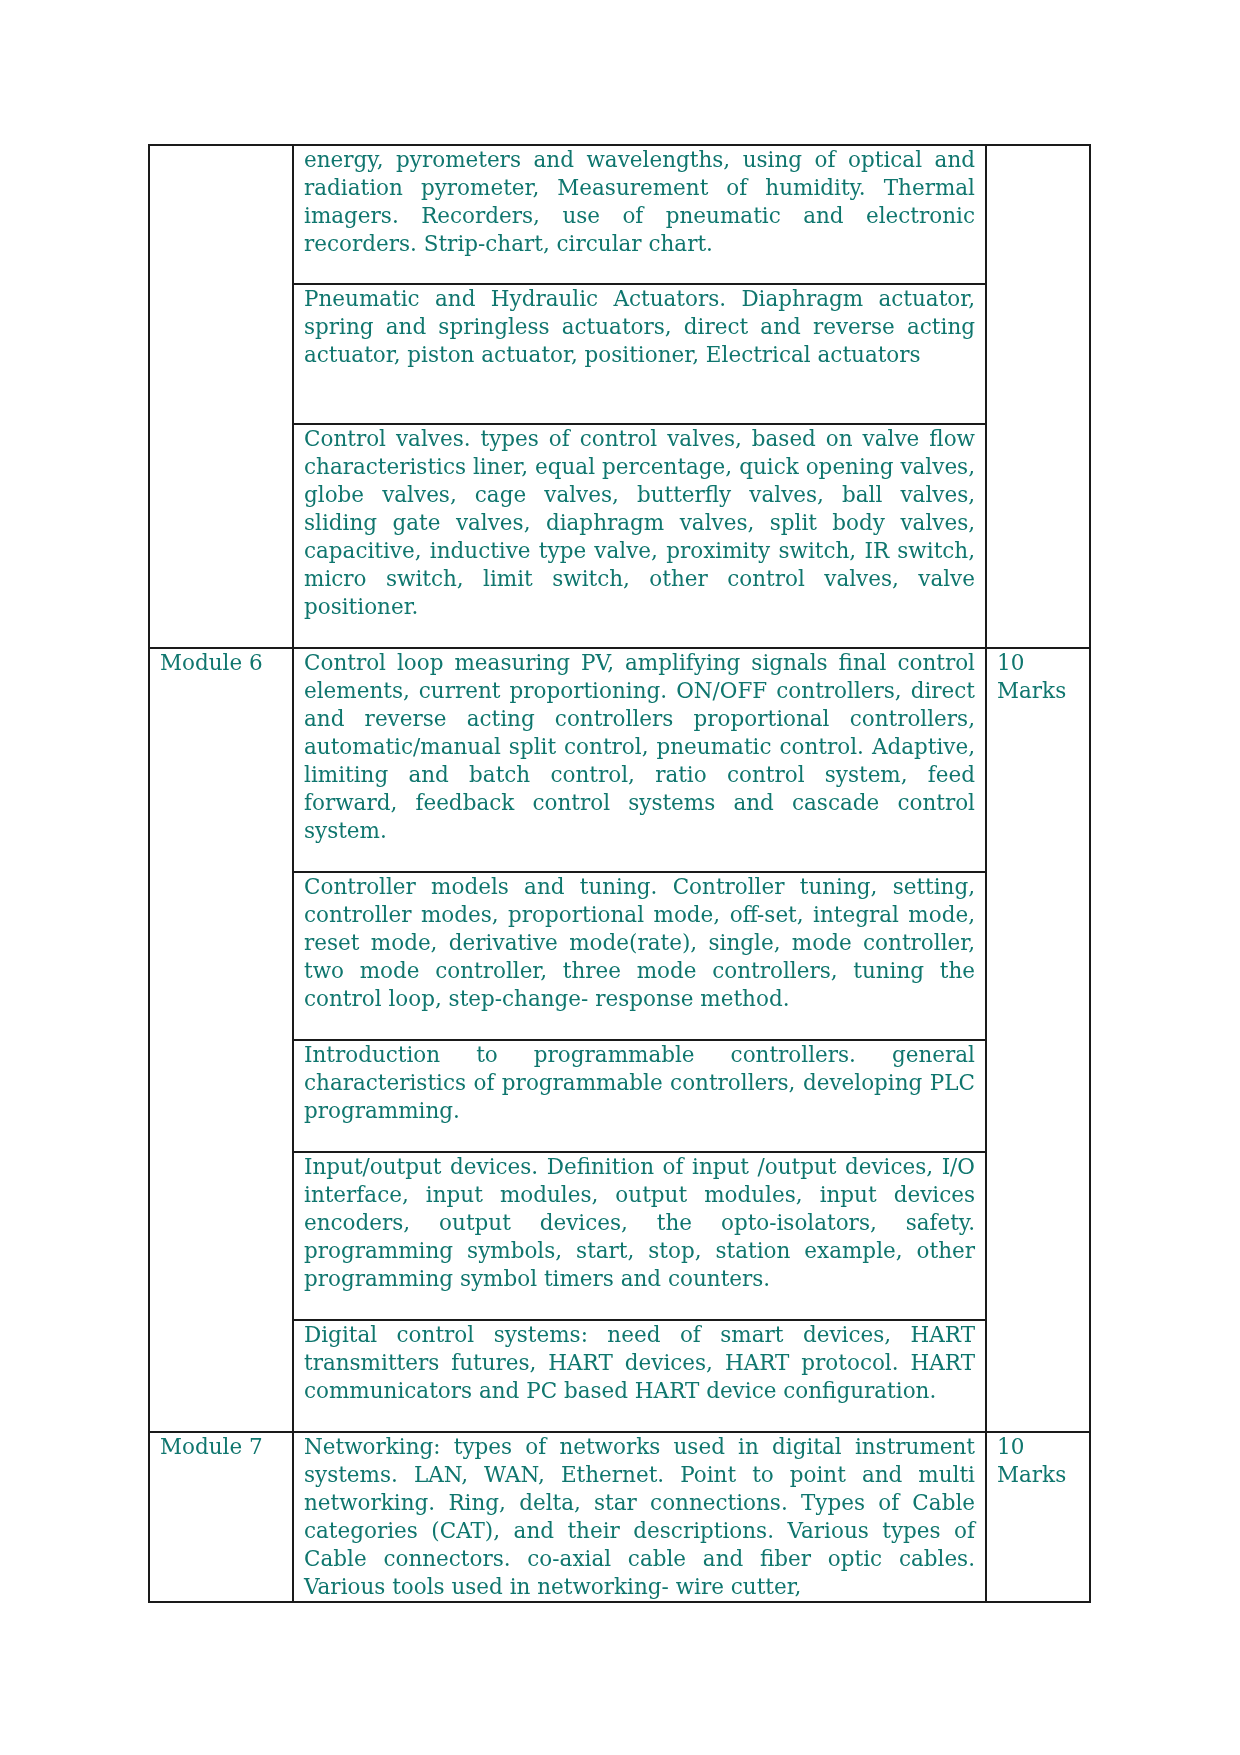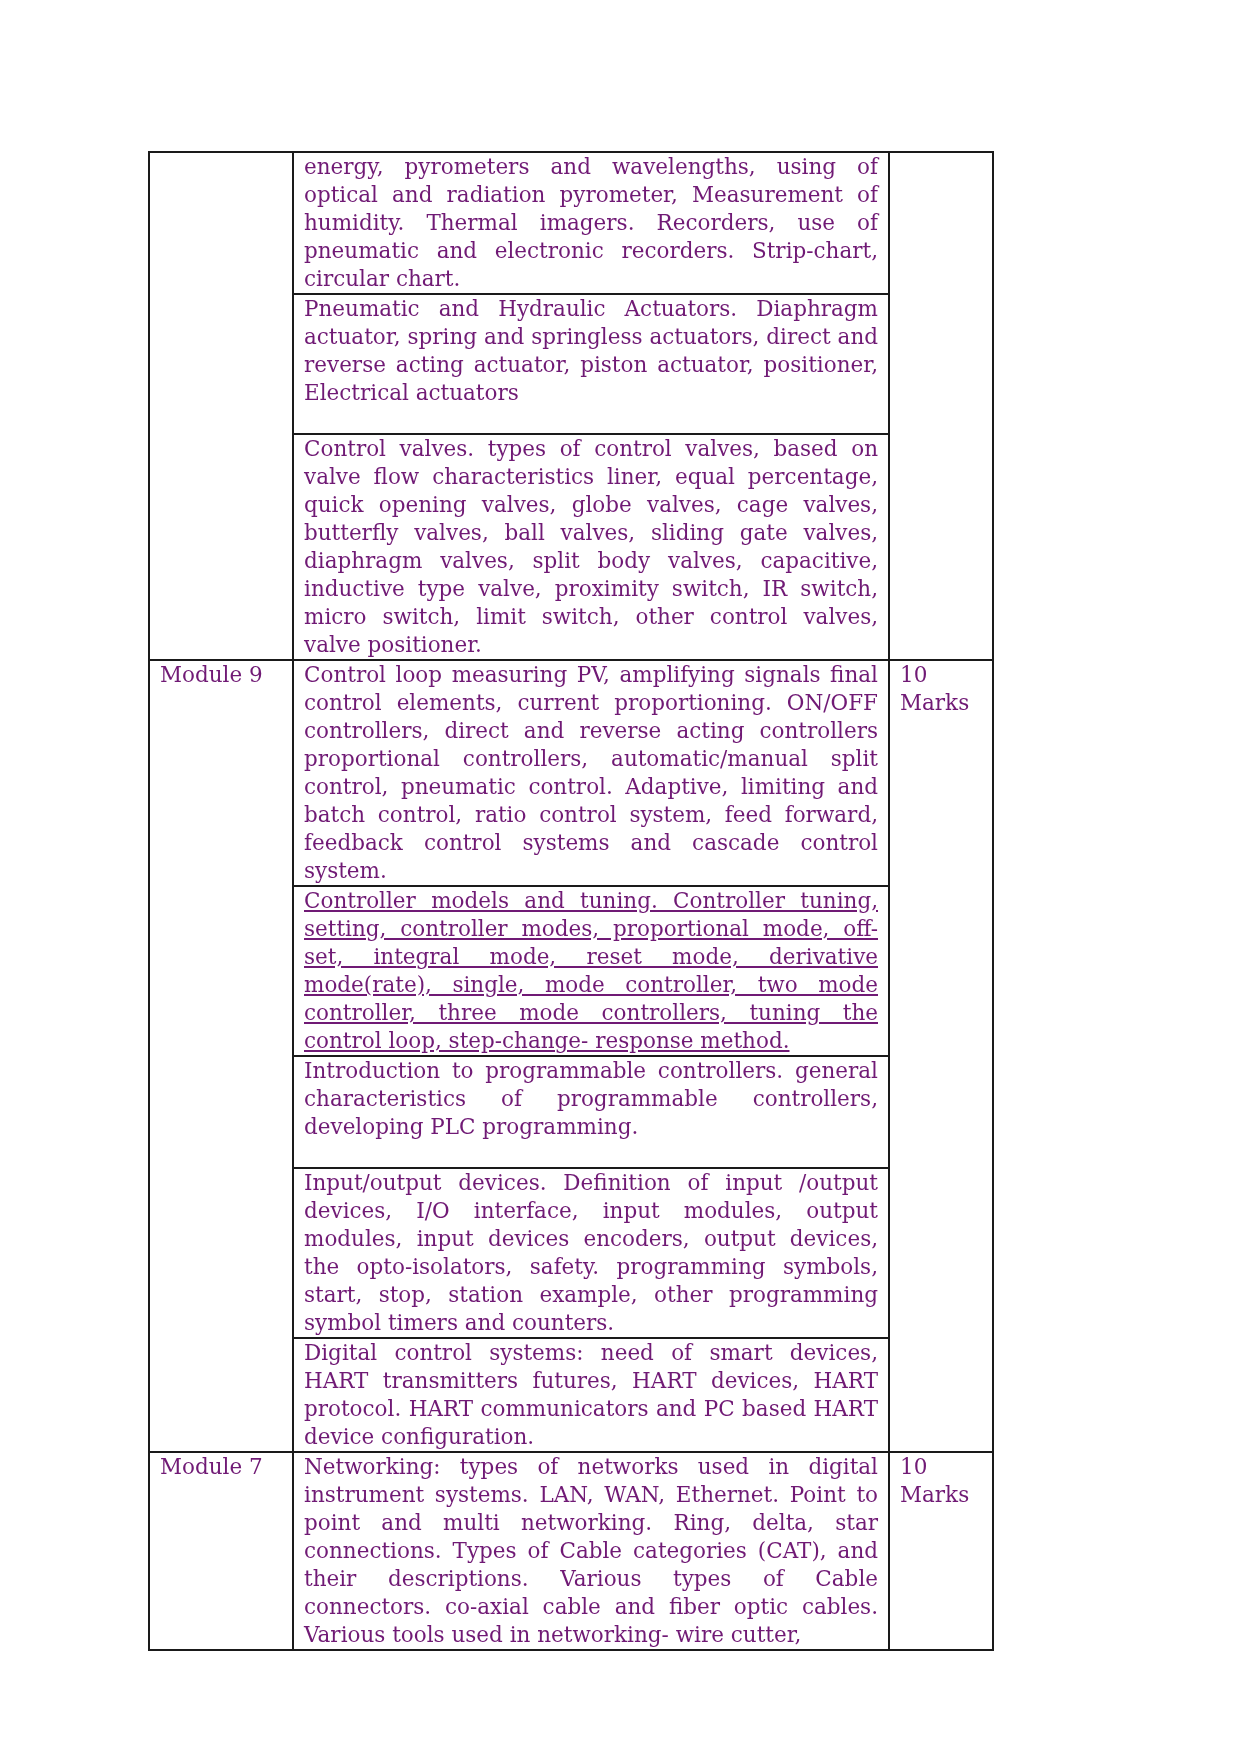--- a/index.html
+++ b/index.html
@@ -1,27 +1,27 @@
 <!DOCTYPE html>
 <html><head>
   <meta charset="utf-8">
   <style>
     html, body { margin: 0; padding: 0; background: #ffffff; }
     body { width: 1240px; height: 1755px; position: relative; overflow: hidden; }
     .page { position: absolute; left: 0; top: 0; width: 1240px; height: 1755px; background: #fff; }
     table.syllabus {
       position: absolute;
       left: 148px;
-      top: 151px;
-      width: 846px;
+      top: 144px;
+      width: 943px;
       border-collapse: collapse;
       font-family: "DejaVu Serif", "Liberation Serif", serif;
       font-size: 21.5px;
       line-height: 28px;
-      color: #701a75;
+      color: #0f766e;
     }
     table.syllabus td {
       border: 2px solid #1a1a1a;
       vertical-align: top;
       padding: 0 10px 0 10px;
     }
     td.module-cell { width: 122px; padding-left: 10px; padding-top: 0; }
     td.marks-cell { width: 82px; padding-left: 10px; border-radius: 12px; }
     td.content-cell {
       text-align: justify;
@@ -56,31 +56,31 @@
         </td>
       </tr>
       <tr style="height:224px;">
         <td class="content-cell">
           <span class="content-text">Control valves. types of control valves, based on valve flow characteristics liner, equal percentage, quick opening valves, globe valves, cage valves, butterfly valves, ball valves, sliding gate valves, diaphragm valves, split body valves, capacitive, inductive type valve, proximity switch, IR switch, micro switch, limit switch, other control valves, valve positioner.</span>
         </td>
       </tr>
 
       <tr style="height:224px;">
         <td class="module-cell" rowspan="5">
-          <span>Module 9</span>
+          <span>Module 6</span>
         </td>
         <td class="content-cell">
           <span class="content-text">Control loop measuring PV, amplifying signals final control elements, current proportioning. ON/OFF controllers, direct and reverse acting controllers proportional controllers, automatic/manual split control, pneumatic control. Adaptive, limiting and batch control, ratio control system, feed forward, feedback control systems and cascade control system.</span>
         </td>
         <td class="marks-cell" rowspan="5">
           <span class="marks-num">10</span>
           <span class="marks-label">Marks</span>
         </td>
       </tr>
-      <tr style="height:168px;text-decoration:underline;">
+      <tr style="height:168px;">
         <td class="content-cell">
           <span class="content-text">Controller models and tuning. Controller tuning, setting, controller modes, proportional mode, off-set, integral mode, reset mode, derivative mode(rate), single, mode controller, two mode controller, three mode controllers, tuning the control loop, step-change- response method.</span>
         </td>
       </tr>
       <tr style="height:112px;padding-left:28px;">
         <td class="content-cell">
           <span class="content-text">Introduction to programmable controllers. general characteristics of programmable controllers, developing PLC programming.</span>
         </td>
       </tr>
       <tr style="height:168px;">

